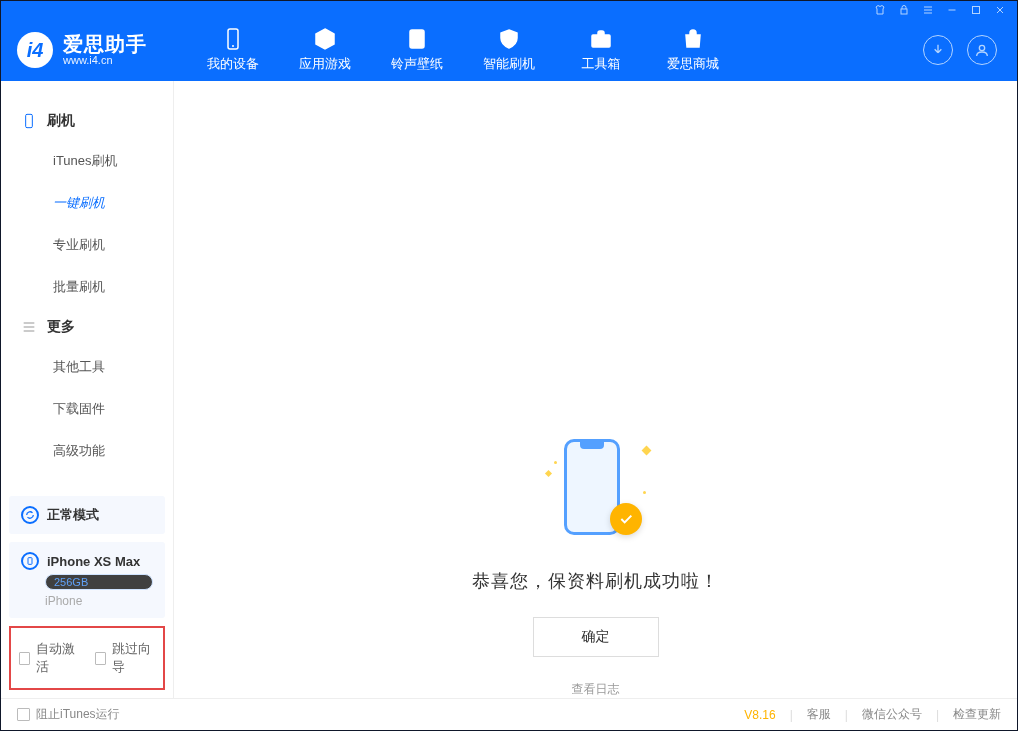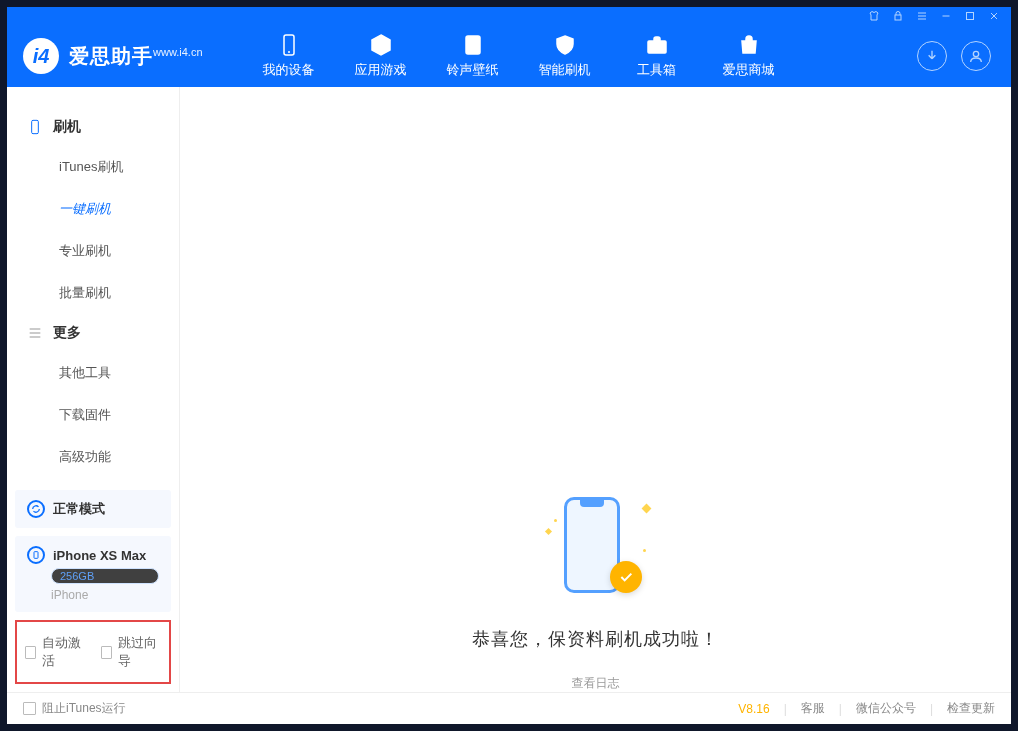--- a/index.html
+++ b/index.html
@@ -1,25 +1,25 @@
 <!DOCTYPE html>
 <html><head>
 <meta charset="utf-8">
 <style>
 * { margin: 0; padding: 0; box-sizing: border-box; font-family: "Microsoft YaHei", "PingFang SC", sans-serif; }
 body { background: #fff; }
-.window { width: 1018px; height: 731px; border: 7px solid #0f172a; display: flex; flex-direction: column; background: #fff; }
+.window { width: 1018px; height: 731px; border: 1px solid #0f172a; display: flex; flex-direction: column; background: #fff; }
 
 .titlebar { height: 18px; background: #0a6eff; display: flex; justify-content: flex-end; align-items: center; padding-right: 10px; gap: 10px; }
 .titlebar-icon { width: 14px; height: 14px; color: #b3d4ff; cursor: pointer; display: flex; align-items: center; justify-content: center; }
 
 .header { height: 62px; background: #0a6eff; display: flex; align-items: center; padding: 0 20px 0 16px; }
 .logo { display: flex; align-items: center; gap: 10px; margin-right: 40px; }
 .logo-badge { width: 36px; height: 36px; background: #fff; border-radius: 50%; display: flex; align-items: center; justify-content: center; color: #0a6eff; font-weight: bold; font-size: 20px; font-style: italic; }
-.logo-text { color: #fff; display: flex; }
+.logo-text { color: #fff; display: flex; flex-direction: column; }
 .logo-title { font-size: 20px; font-weight: bold; letter-spacing: 1px; line-height: 1; }
 .logo-sub { font-size: 11px; opacity: 0.9; }
 
 .nav { display: flex; gap: 0; }
 .nav-item { width: 92px; display: flex; flex-direction: column; align-items: center; justify-content: center; gap: 4px; color: #fff; font-size: 13px; cursor: pointer; height: 62px; }
 .nav-icon { width: 24px; height: 24px; fill: #fff; }
 
 .header-right { margin-left: auto; display: flex; gap: 14px; align-items: center; }
 .header-circle { width: 30px; height: 30px; border: 1.5px solid #b3d4ff; border-radius: 50%; display: flex; align-items: center; justify-content: center; cursor: pointer; }
 
@@ -239,20 +239,21 @@
         <div class="phone-body">
           <div class="phone-notch"></div>
         </div>
         <div class="check-badge">
           <svg width="16" height="16" viewBox="0 0 24 24" fill="none" stroke="#fff" stroke-width="3">
               <path d="M5 12l5 5L20 7"></path>
             </svg>
         </div>
       </div>
       <div class="success-text">恭喜您，保资料刷机成功啦！</div>
+      <button class="confirm-btn">确定</button>
       <span class="log-link">查看日志</span>
     </div>
 
   </div>
 
   <div class="footer">
     <label>
       <span class="cbx"></span>
       <span>阻止iTunes运行</span>
     </label>

